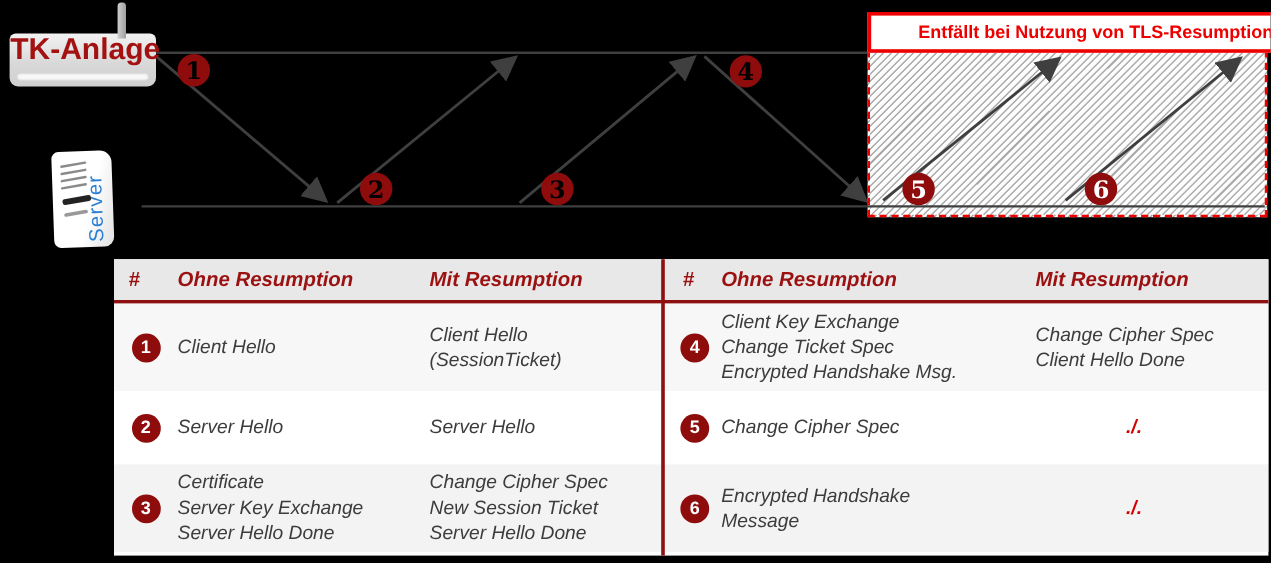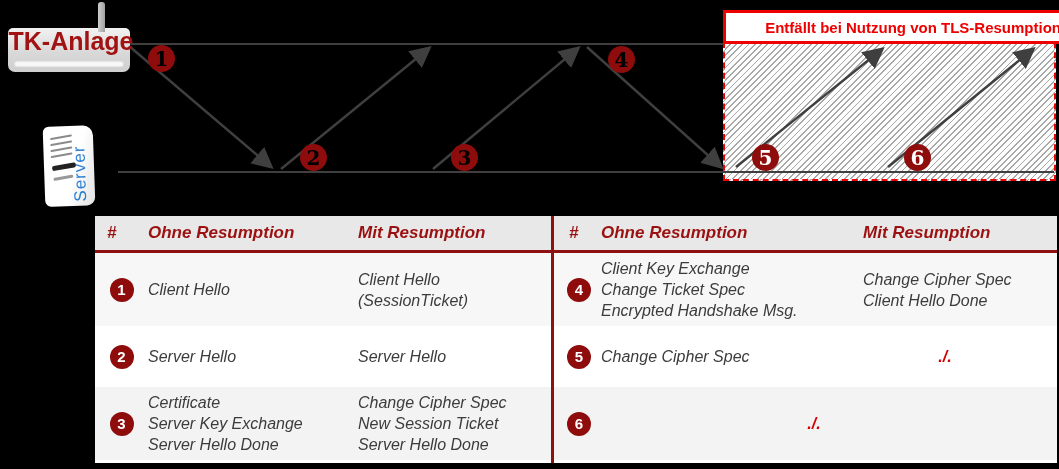--- a/index.html
+++ b/index.html
@@ -171,19 +171,21 @@
       <div class="c-ohne-l cell">Certificate
 Server Key Exchange
 Server Hello Done</div>
       <div class="c-mit-l cell">Change Cipher Spec
 New Session Ticket
 Server Hello Done</div>
       <div class="c-gap"></div>
       <div class="c-num-r">
           <div class="tbadge">6</div>
         </div>
+      <div class="c-ohne-r cell">Encrypted Handshake
+Message</div>
       <div class="c-mit-r cell nil">./.</div>
     </div>
 
     <div class="vdivider"></div>
   </div>
 
 </div>
 
 </body></html>

